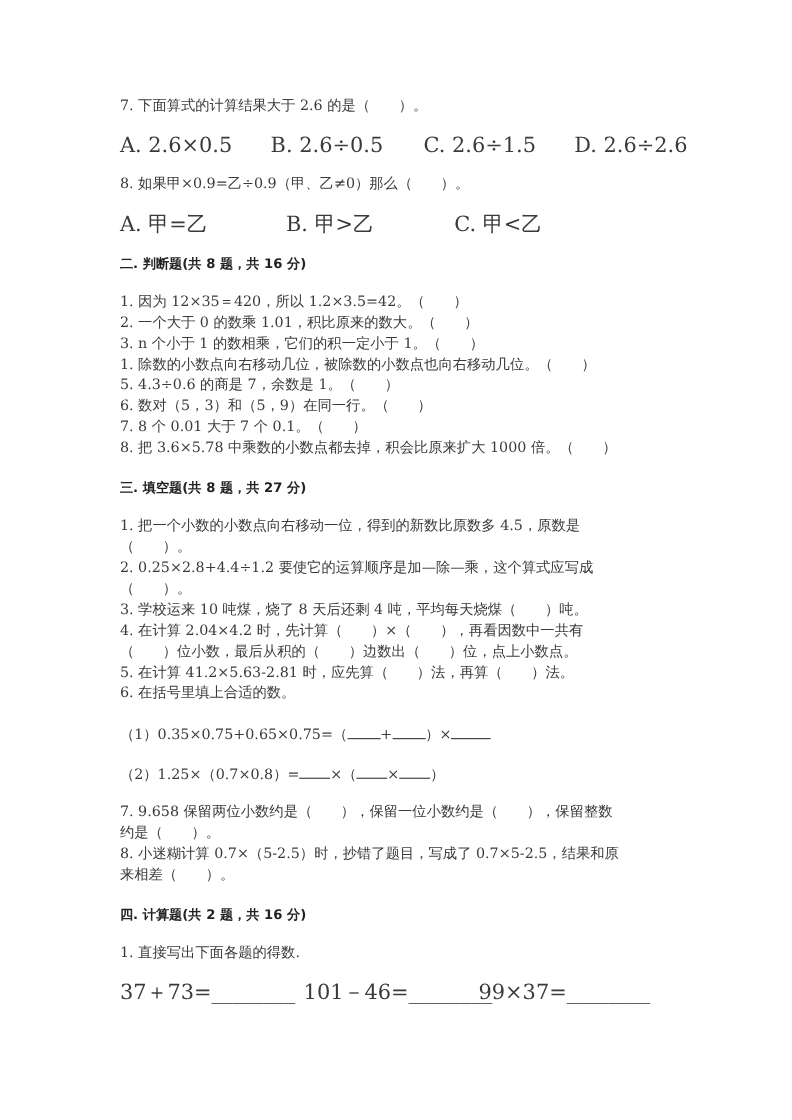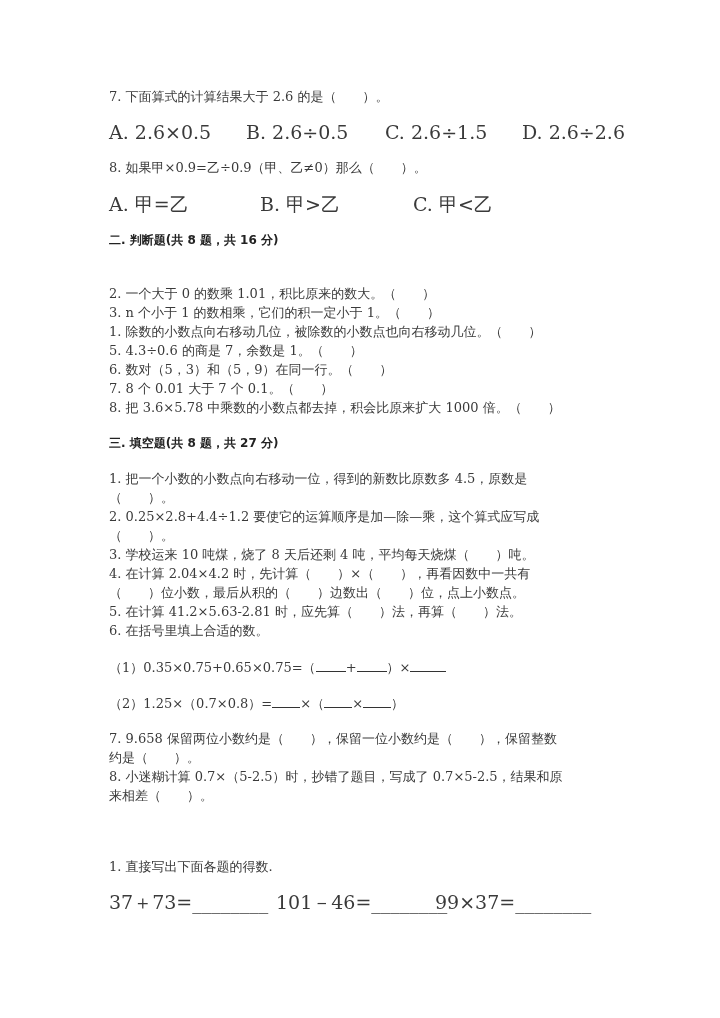--- a/index.html
+++ b/index.html
@@ -31,20 +31,21 @@
   <div class="opt" style="left:246px;top:124px">B. 2.6÷0.5</div>
   <div class="opt" style="left:385px;top:124px">C. 2.6÷1.5</div>
   <div class="opt" style="left:522px;top:124px">D. 2.6÷2.6</div>
 
   <div class="line" style="top:160px">8. 如果甲×0.9=乙÷0.9（甲、乙≠0）那么（　　）。</div>
   <div class="opt" style="left:109px;top:196px">A. 甲=乙</div>
   <div class="opt" style="left:260px;top:196px">B. 甲&gt;乙</div>
   <div class="opt" style="left:413px;top:196px">C. 甲&lt;乙</div>
 
   <div class="heading" style="top:232px">二. 判断题(共 8 题，共 16 分)</div>
+  <div class="line" style="top:267px">1. 因为 12×35＝420，所以 1.2×3.5=42。（　　）</div>
   <div class="line" style="top:286px">2. 一个大于 0 的数乘 1.01，积比原来的数大。（　　）</div>
   <div class="line" style="top:305px">3. n 个小于 1 的数相乘，它们的积一定小于 1。（　　）</div>
   <div class="line" style="top:324px">1. 除数的小数点向右移动几位，被除数的小数点也向右移动几位。（　　）</div>
   <div class="line" style="top:343px">5. 4.3÷0.6 的商是 7，余数是 1。（　　）</div>
   <div class="line" style="top:362px">6. 数对（5，3）和（5，9）在同一行。（　　）</div>
   <div class="line" style="top:381px">7. 8 个 0.01 大于 7 个 0.1。（　　）</div>
   <div class="line" style="top:400px">8. 把 3.6×5.78 中乘数的小数点都去掉，积会比原来扩大 1000 倍。（　　）</div>
 
   <div class="heading" style="top:435px">三. 填空题(共 8 题，共 27 分)</div>
   <div class="line" style="top:471px">1. 把一个小数的小数点向右移动一位，得到的新数比原数多 4.5，原数是</div>
@@ -63,18 +64,19 @@
 
   <div class="line" style="top:695px">
     <span>（2）1.25×（0.7×0.8）=</span><span class="blank" style="width:28px"></span><span>×（</span><span class="blank" style="width:28px"></span><span>×</span><span class="blank" style="width:28px"></span><span>）</span>
   </div>
 
   <div class="line" style="top:731px">7. 9.658 保留两位小数约是（　　），保留一位小数约是（　　），保留整数</div>
   <div class="line" style="top:750px">约是（　　）。</div>
   <div class="line" style="top:769px">8. 小迷糊计算 0.7×（5-2.5）时，抄错了题目，写成了 0.7×5-2.5，结果和原</div>
   <div class="line" style="top:788px">来相差（　　）。</div>
 
+  <div class="heading" style="top:823px">四. 计算题(共 2 题，共 16 分)</div>
   <div class="line" style="top:859px">1. 直接写出下面各题的得数.</div>
   <div class="opt" style="left:109px;top:894px">37＋73=________</div>
   <div class="opt" style="left:276px;top:894px">101－46=________</div>
   <div class="opt" style="left:435px;top:894px">99×37=________</div>
 
 </div>
 
 </body></html>

